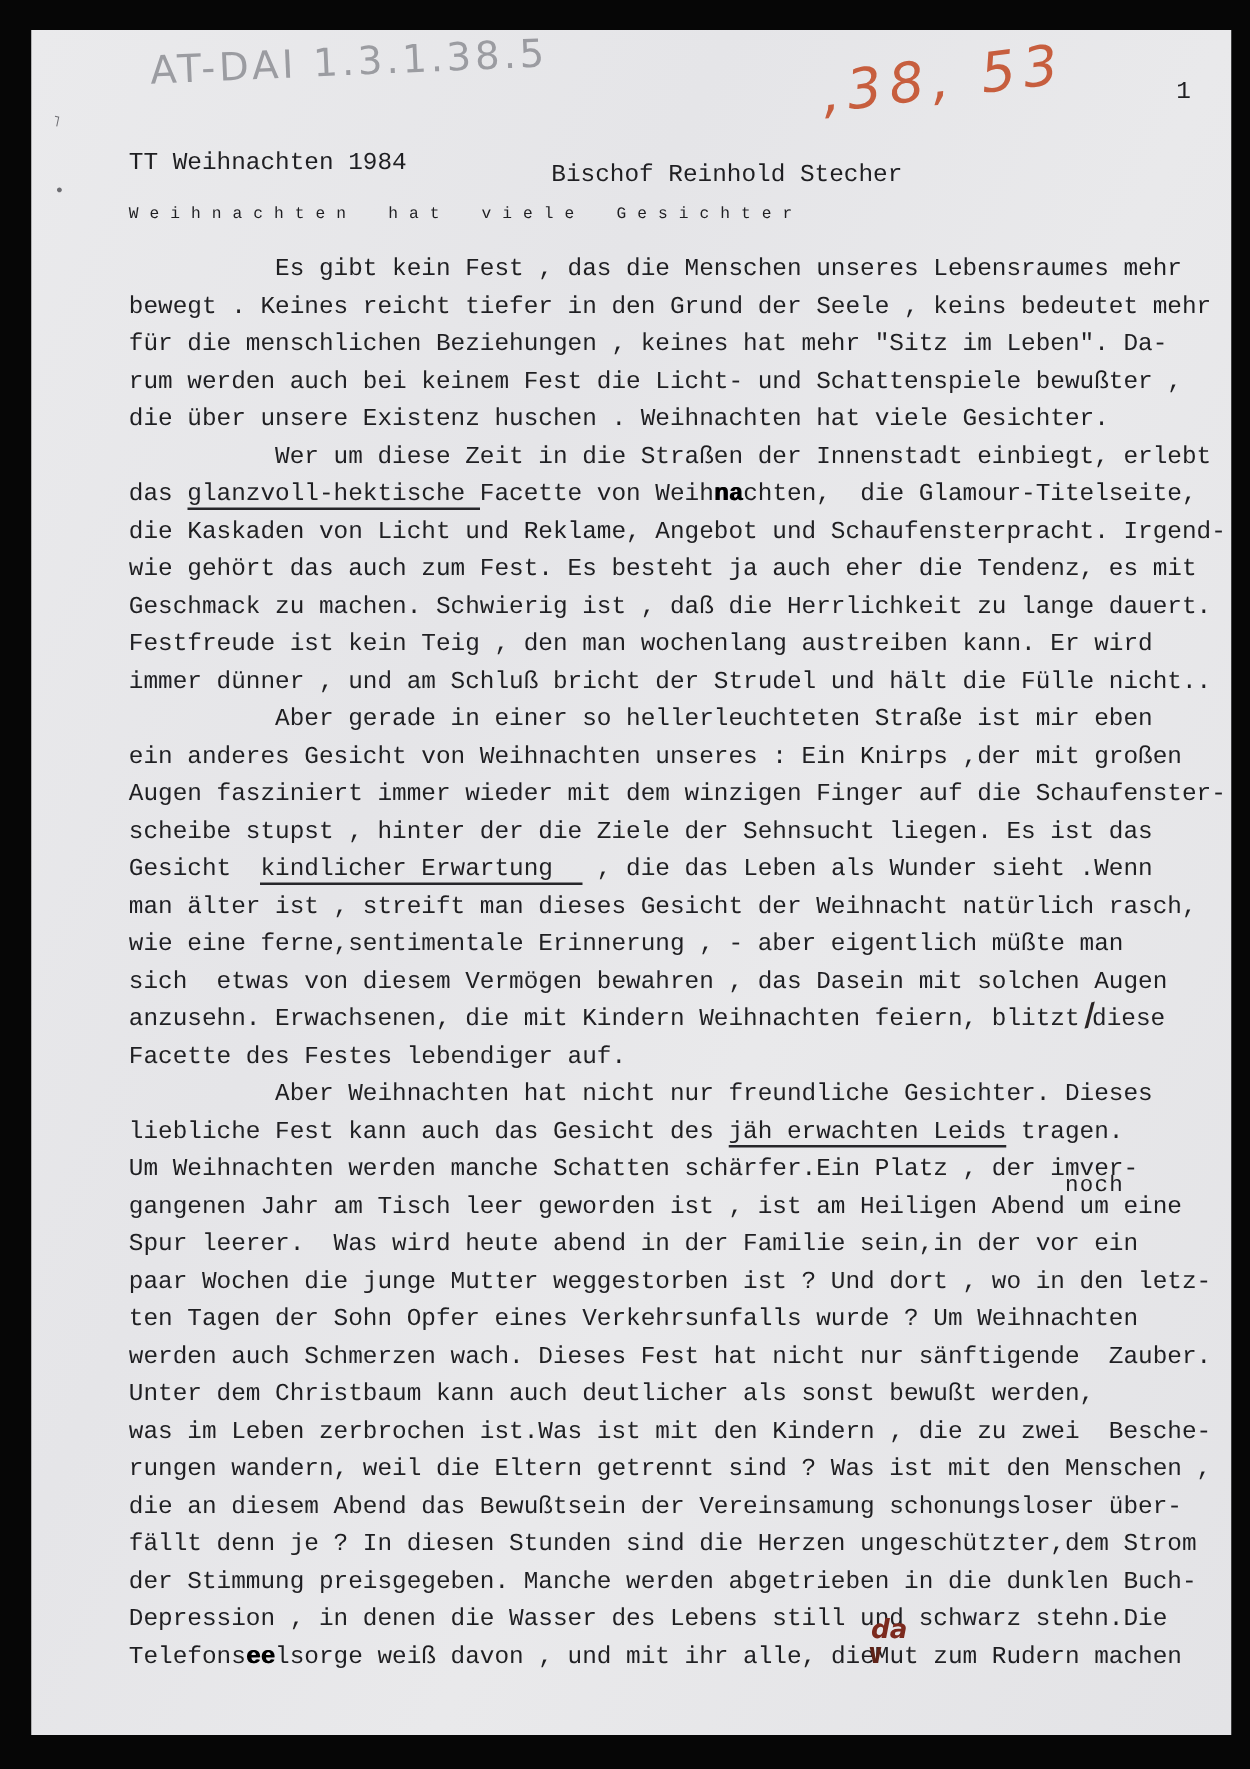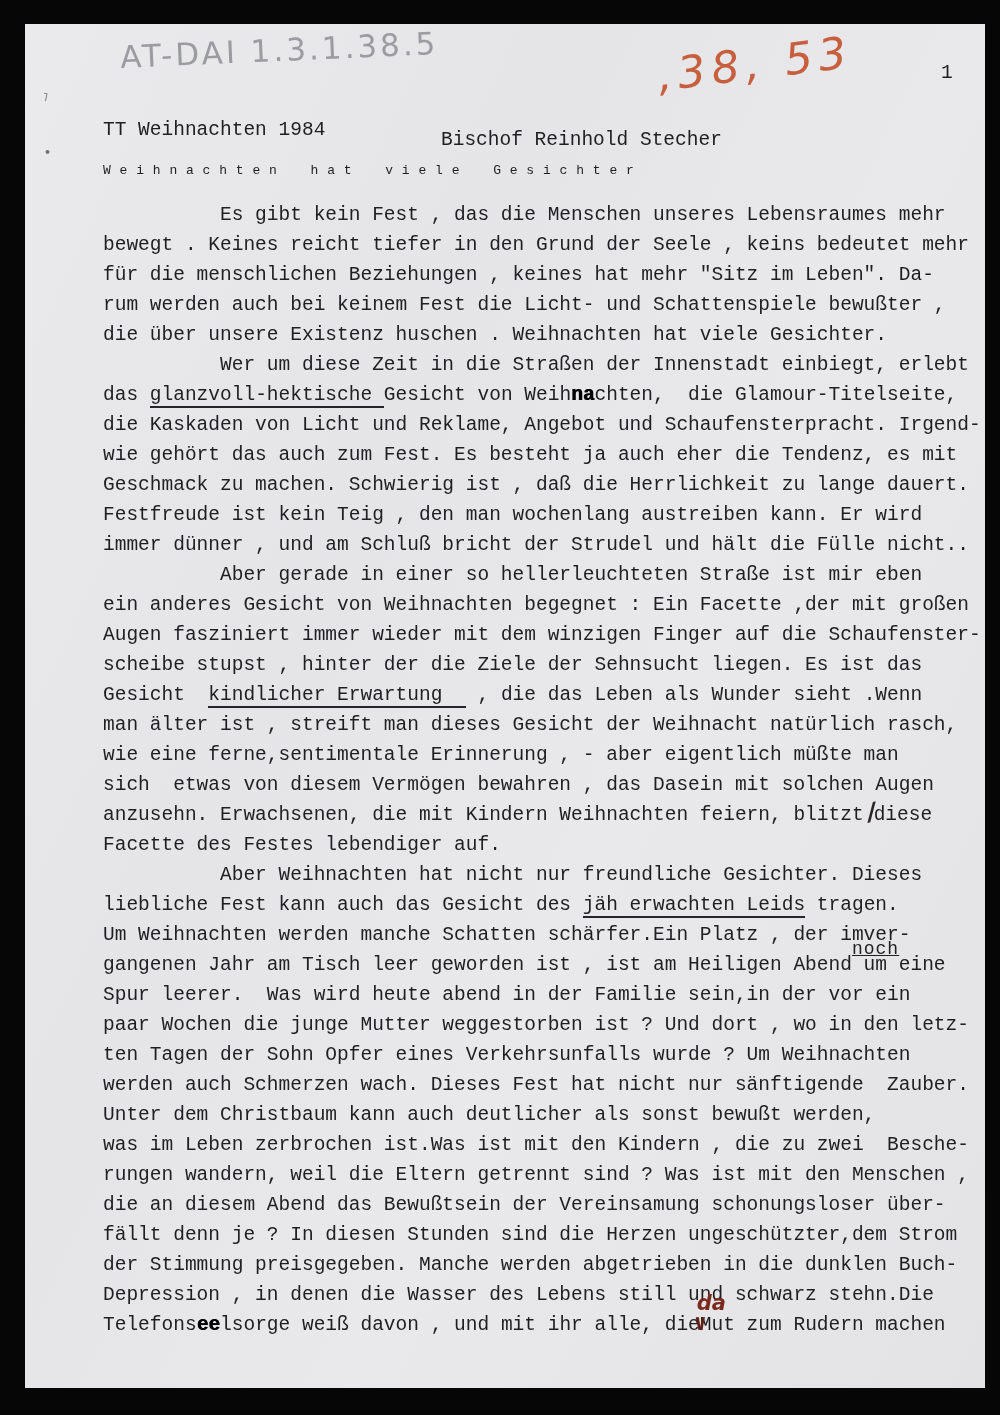--- a/index.html
+++ b/index.html
@@ -35,21 +35,21 @@
   .mark-1{left:17px;top:66px;font-size:12px;transform:rotate(12deg);}
   .mark-2{left:19px;top:122px;font-size:11px;font-weight:bold;}
   .body-lines{position:absolute;left:78px;top:176px;}
   .line{white-space:pre;height:30px;line-height:30px;font-size:19.5px;}
   .u{border-bottom:2px solid #26262a;}
   .b{font-weight:bold;color:#000;text-shadow:.7px 0 0 #000;}
   .hw-slash{
     display:inline-block;width:10px;font-size:26px;line-height:0;
     transform:rotate(-14deg) translateY(2px);color:#2a2424;font-weight:bold;
   }
-  .ins-above{position:absolute;margin-top:-16px;font-size:18px;letter-spacing:1px;text-decoration:underline;}
+  .ins-above{position:absolute;margin-top:-16px;font-size:18px;letter-spacing:1px;}
   .caret-wrap{position:absolute;margin-left:-6px;}
   .caret-v{color:#5e2318;font-weight:bold;font-size:22px;}
   .caret-da{
     position:absolute;top:-22px;left:3px;color:#7c2a1e;
     font-family:"DejaVu Sans",sans-serif;font-style:italic;font-weight:bold;font-size:21px;
   }
 </style>
 </head>
 <body>
 
@@ -67,28 +67,28 @@
 
   <div class="article-title">W e i h n a c h t e n    h a t    v i e l e    G e s i c h t e r</div>
 
   <div class="body-lines">
       <div class="line"><span>          Es gibt kein Fest , das die Menschen unseres Lebensraumes mehr</span></div>
       <div class="line"><span>bewegt . Keines reicht tiefer in den Grund der Seele , keins bedeutet mehr</span></div>
       <div class="line"><span>für die menschlichen Beziehungen , keines hat mehr "Sitz im Leben". Da-</span></div>
       <div class="line"><span>rum werden auch bei keinem Fest die Licht- und Schattenspiele bewußter ,</span></div>
       <div class="line"><span>die über unsere Existenz huschen . Weihnachten hat viele Gesichter.</span></div>
       <div class="line"><span>          Wer um diese Zeit in die Straßen der Innenstadt einbiegt, erlebt</span></div>
-      <div class="line"><span>das </span><span class="u">glanzvoll-hektische </span><span>Gesicht von Weih</span><span class="b">na</span><span>chten,  die Glamour-Titelseite,</span></div>
+      <div class="line"><span>das </span><span class="u">glanzvoll-hektische </span><span>Facette von Weih</span><span class="b">na</span><span>chten,  die Glamour-Titelseite,</span></div>
       <div class="line"><span>die Kaskaden von Licht und Reklame, Angebot und Schaufensterpracht. Irgend-</span></div>
       <div class="line"><span>wie gehört das auch zum Fest. Es besteht ja auch eher die Tendenz, es mit</span></div>
       <div class="line"><span>Geschmack zu machen. Schwierig ist , daß die Herrlichkeit zu lange dauert.</span></div>
       <div class="line"><span>Festfreude ist kein Teig , den man wochenlang austreiben kann. Er wird</span></div>
       <div class="line"><span>immer dünner , und am Schluß bricht der Strudel und hält die Fülle nicht..</span></div>
       <div class="line"><span>          Aber gerade in einer so hellerleuchteten Straße ist mir eben</span></div>
-      <div class="line"><span>ein anderes Gesicht von Weihnachten begegnet : Ein Facette ,der mit großen</span></div>
+      <div class="line"><span>ein anderes Gesicht von Weihnachten unseres : Ein Knirps ,der mit großen</span></div>
       <div class="line"><span>Augen fasziniert immer wieder mit dem winzigen Finger auf die Schaufenster-</span></div>
       <div class="line"><span>scheibe stupst , hinter der die Ziele der Sehnsucht liegen. Es ist das</span></div>
       <div class="line"><span>Gesicht  </span><span class="u">kindlicher Erwartung  </span><span> , die das Leben als Wunder sieht .Wenn</span></div>
       <div class="line"><span>man älter ist , streift man dieses Gesicht der Weihnacht natürlich rasch,</span></div>
       <div class="line"><span>wie eine ferne,sentimentale Erinnerung , - aber eigentlich müßte man</span></div>
       <div class="line"><span>sich  etwas von diesem Vermögen bewahren , das Dasein mit solchen Augen</span></div>
       <div class="line"><span>anzusehn. Erwachsenen, die mit Kindern Weihnachten feiern, blitzt</span><span class="hw-slash">/</span><span>diese</span></div>
       <div class="line"><span>Facette des Festes lebendiger auf.</span></div>
       <div class="line"><span>          Aber Weihnachten hat nicht nur freundliche Gesichter. Dieses</span></div>
       <div class="line"><span>liebliche Fest kann auch das Gesicht des </span><span class="u">jäh erwachten Leids</span><span> tragen.</span></div>

